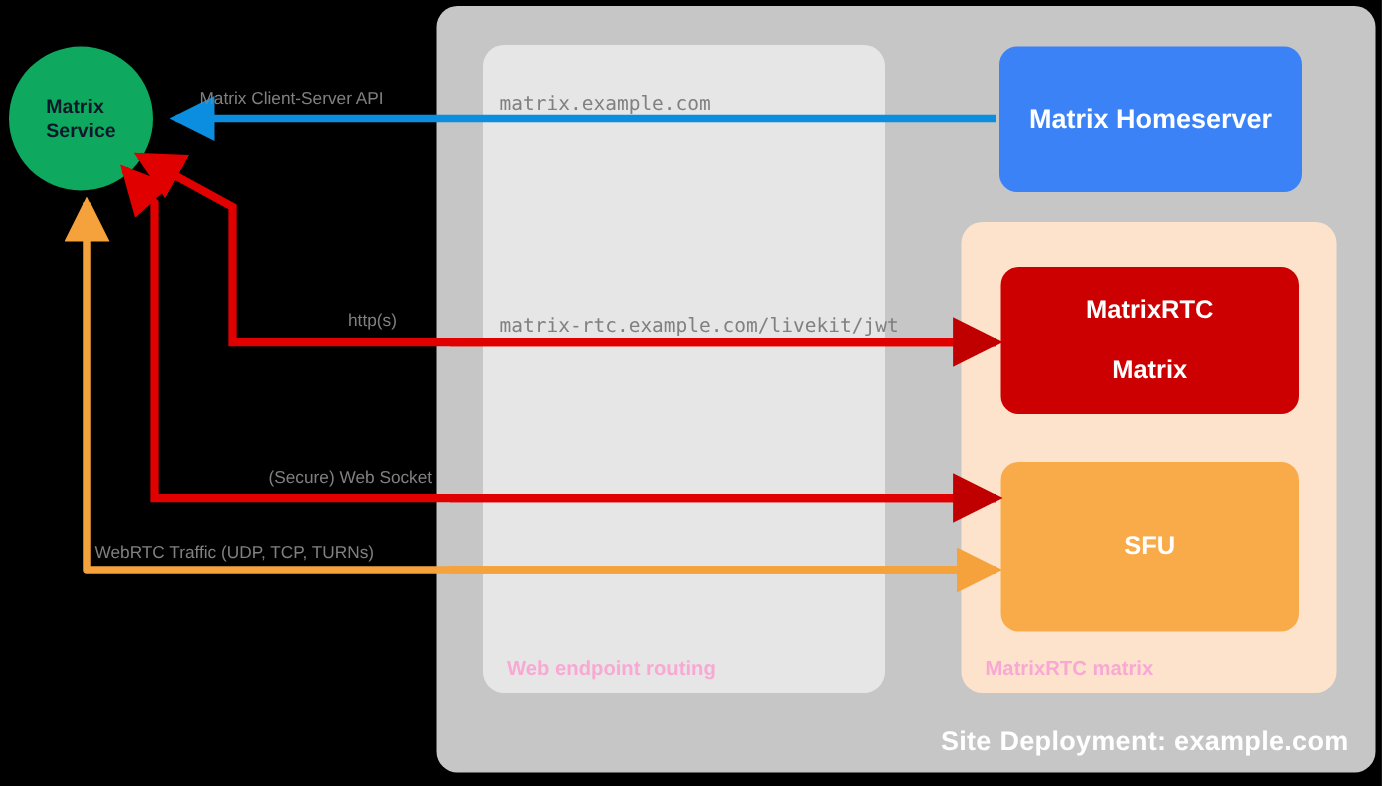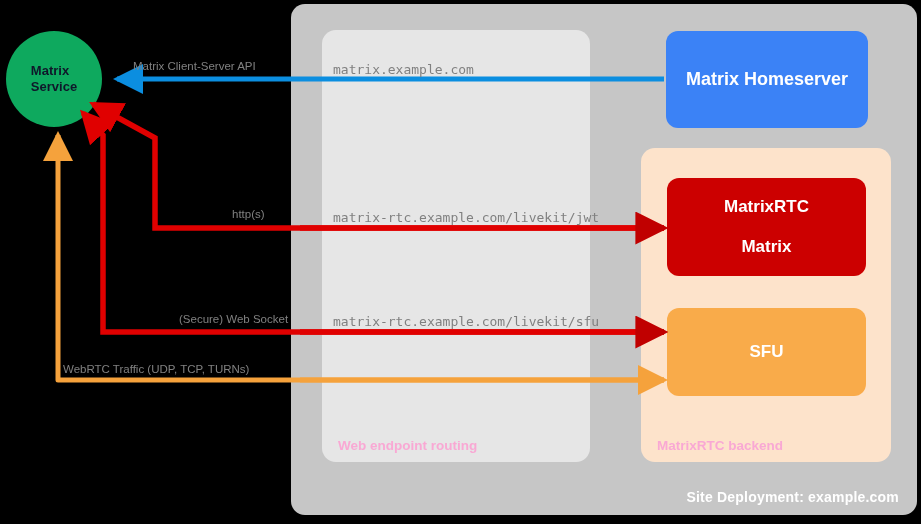--- a/index.html
+++ b/index.html
@@ -5,40 +5,40 @@
   html,body{margin:0;padding:0;background:#000;}
   body{width:921px;height:524px;overflow:hidden;font-family:"Liberation Sans",sans-serif;}
   #stage{position:relative;width:921px;height:524px;background:#000;}
 
   .site-box{
     position:absolute;left:291px;top:4px;width:626px;height:511px;
     background:#c6c6c6;border-radius:14px;
   }
   .site-label{
     position:absolute;right:18px;bottom:10px;
-    color:#ffffff;font-size:14px;font-weight:bold;letter-spacing:.2px;
+    color:#ffffff;font-size:18px;font-weight:bold;letter-spacing:.2px;
   }
 
   .panel{position:absolute;border-radius:14px;}
   .panel-routing{left:322px;top:30px;width:268px;height:432px;background:#e6e6e6;}
   .panel-backend{left:641px;top:148px;width:250px;height:314px;background:#fde3cb;}
   .panel-label{
     position:absolute;font-size:13.5px;font-weight:bold;color:#f9a8d4;
   }
   .label-routing{left:338px;top:438px;}
   .label-backend{left:657px;top:438px;}
 
   .node{
     position:absolute;border-radius:12px;display:flex;align-items:center;
     justify-content:center;text-align:center;color:#fff;font-weight:bold;
     line-height:1.18;
   }
   .node-hs{left:666px;top:31px;width:202px;height:97px;background:#3b82f6;font-size:18px;}
   .node-auth{left:667px;top:178px;width:199px;height:98px;background:#cc0000;font-size:17px;}
-  .node-sfu{left:667px;top:308px;width:199px;height:88px;background:#f9ab4a;font-size:17px;}
+  .node-sfu{left:667px;top:308px;width:199px;height:113px;background:#f9ab4a;font-size:17px;}
 
   .client-circle{
     position:absolute;left:6px;top:31px;width:96px;height:96px;border-radius:50%;
     background:#0ea95e;color:#0f172a;display:flex;align-items:center;justify-content:center;
     text-align:left;font-size:13px;font-weight:bold;line-height:1.2;
   }
 
   svg.arrows{position:absolute;left:0;top:0;width:921px;height:524px;overflow:visible;}
 
   .flow-label{
@@ -62,21 +62,21 @@
 <div id="stage">
 
   <div class="site-box">
     <div class="site-label">Site Deployment: example.com</div>
   </div>
 
   <div class="panel panel-routing"></div>
   <div class="panel panel-backend"></div>
 
   <div class="panel-label label-routing">Web endpoint routing</div>
-  <div class="panel-label label-backend">MatrixRTC backend</div>
+  <div class="panel-label label-backend">MatrixRTC matrix</div>
 
   <div class="node node-hs">
     <span>Matrix Homeserver</span>
   </div>
 
   <div class="node node-auth">
     <span>
       <span>MatrixRTC</span><br>
       <br>
       <span>Matrix</span>
@@ -130,15 +130,14 @@
     </g>
   </svg>
 
   <div class="flow-label lbl-cs">Matrix Client-Server API</div>
   <div class="flow-label lbl-http">http(s)</div>
   <div class="flow-label lbl-ws">(Secure) Web Socket</div>
   <div class="flow-label lbl-rtc">WebRTC Traffic (UDP, TCP, TURNs)</div>
 
   <div class="ep-label ep-jwt">matrix-rtc.example.com/livekit/jwt</div>
   <div class="ep-label ep-matrix">matrix.example.com</div>
-  <div class="ep-label ep-sfu">matrix-rtc.example.com/livekit/sfu</div>
 
 </div>
 
 </body></html>

